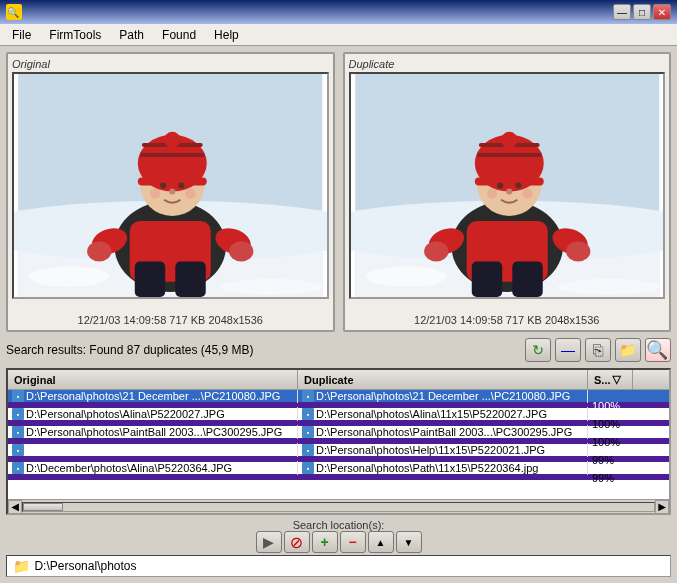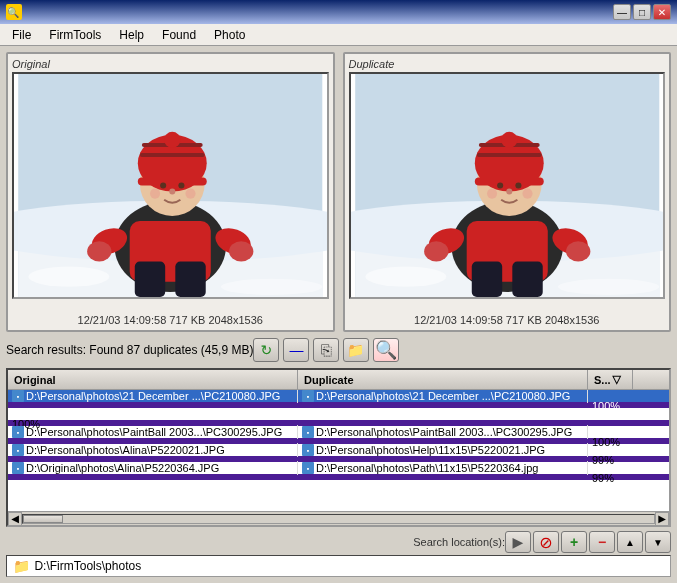--- a/index.html
+++ b/index.html
@@ -122,20 +122,21 @@
       font-size: 11px;
       color: #333;
       margin-top: 15px;
       text-align: center;
     }
 
     
     .toolbar-row {
       display: flex;
       align-items: center;
+      justify-content: space-between;
       height: 28px;
     }
     .search-results-text {
       font-size: 12px;
       color: #000;
     }
     .toolbar-buttons {
       display: flex;
       gap: 4px;
       align-items: center;
@@ -253,21 +254,22 @@
 
     
     .search-location-section {
       display: flex;
       flex-direction: column;
       gap: 2px;
     }
     .search-location-row {
       display: flex;
       align-items: center;
-      justify-content: flex-end;
+      justify-content: space-between;
+      flex-direction: column;
     }
     .search-location-label {
       font-size: 11px;
       color: #333;
     }
     .location-buttons {
       display: flex;
       gap: 2px;
     }
     .loc-btn {
@@ -308,23 +310,23 @@
   <div class="title-bar-buttons">
     <div class="tb-btn">—</div>
     <div class="tb-btn">□</div>
     <div class="tb-btn close">✕</div>
   </div>
 </div>
 
 <div class="menu-bar">
   <div class="menu-item">File</div>
   <div class="menu-item">FirmTools</div>
+  <div class="menu-item">Path</div>
+  <div class="menu-item">Found</div>
   <div class="menu-item">Help</div>
-  <div class="menu-item">Found</div>
-  <div class="menu-item">Photo</div>
 </div>
 
 <div class="main">
 
   <div class="photos-row">
 
     <div class="photo-panel">
       <div class="photo-panel-label">Original</div>
       <div class="photo-frame">
         <svg width="100%" height="100%" viewBox="0 0 300 220">
@@ -463,20 +465,28 @@
         <div class="cell cell-duplicate">
           <div class="file-icon">▪</div>
           <span>D:\Personal\photos\21 December ...\PC210080.JPG</span>
         </div>
         <div class="cell cell-score">
           <span>100%</span>
         </div>
       </div>
 
       <div class="table-row">
+        <div class="cell cell-original">
+          <div class="file-icon">▪</div>
+          <span>D:\Personal\photos\Alina\P5220027.JPG</span>
+        </div>
+        <div class="cell cell-duplicate">
+          <div class="file-icon">▪</div>
+          <span>D:\Personal\photos\Alina\11x15\P5220027.JPG</span>
+        </div>
         <div class="cell cell-score">
           <span>100%</span>
         </div>
       </div>
 
       <div class="table-row">
         <div class="cell cell-original">
           <div class="file-icon">▪</div>
           <span>D:\Personal\photos\PaintBall 2003...\PC300295.JPG</span>
         </div>
@@ -485,35 +495,34 @@
           <span>D:\Personal\photos\PaintBall 2003...\PC300295.JPG</span>
         </div>
         <div class="cell cell-score">
           <span>100%</span>
         </div>
       </div>
 
       <div class="table-row">
         <div class="cell cell-original">
           <div class="file-icon">▪</div>
-          <span>D:\Personal\photos\Alina\P5220021.JPG</span>
         </div>
         <div class="cell cell-duplicate">
           <div class="file-icon">▪</div>
           <span>D:\Personal\photos\Help\11x15\P5220021.JPG</span>
         </div>
         <div class="cell cell-score">
           <span>99%</span>
         </div>
       </div>
 
       <div class="table-row">
         <div class="cell cell-original">
           <div class="file-icon">▪</div>
-          <span>D:\Original\photos\Alina\P5220364.JPG</span>
+          <span>D:\December\photos\Alina\P5220364.JPG</span>
         </div>
         <div class="cell cell-duplicate">
           <div class="file-icon">▪</div>
           <span>D:\Personal\photos\Path\11x15\P5220364.jpg</span>
         </div>
         <div class="cell cell-score">
           <span>99%</span>
         </div>
       </div>
     </div>
@@ -534,17 +543,17 @@
         <div class="loc-btn" style="color:#555;">▶</div>
         <div class="loc-btn" style="color:#cc0000; font-size:16px;">⊘</div>
         <div class="loc-btn" style="color:#228822; font-weight:bold;">+</div>
         <div class="loc-btn" style="color:#cc2222; font-weight:bold;">−</div>
         <div class="loc-btn" style="font-size:10px;">▲</div>
         <div class="loc-btn" style="font-size:10px;">▼</div>
       </div>
     </div>
     <div class="location-input">
       <span class="folder-icon-sm">📁</span>
-      <span>D:\FirmTools\photos</span>
+      <span>D:\Personal\photos</span>
     </div>
   </div>
 
 </div>
 
 </body></html>

